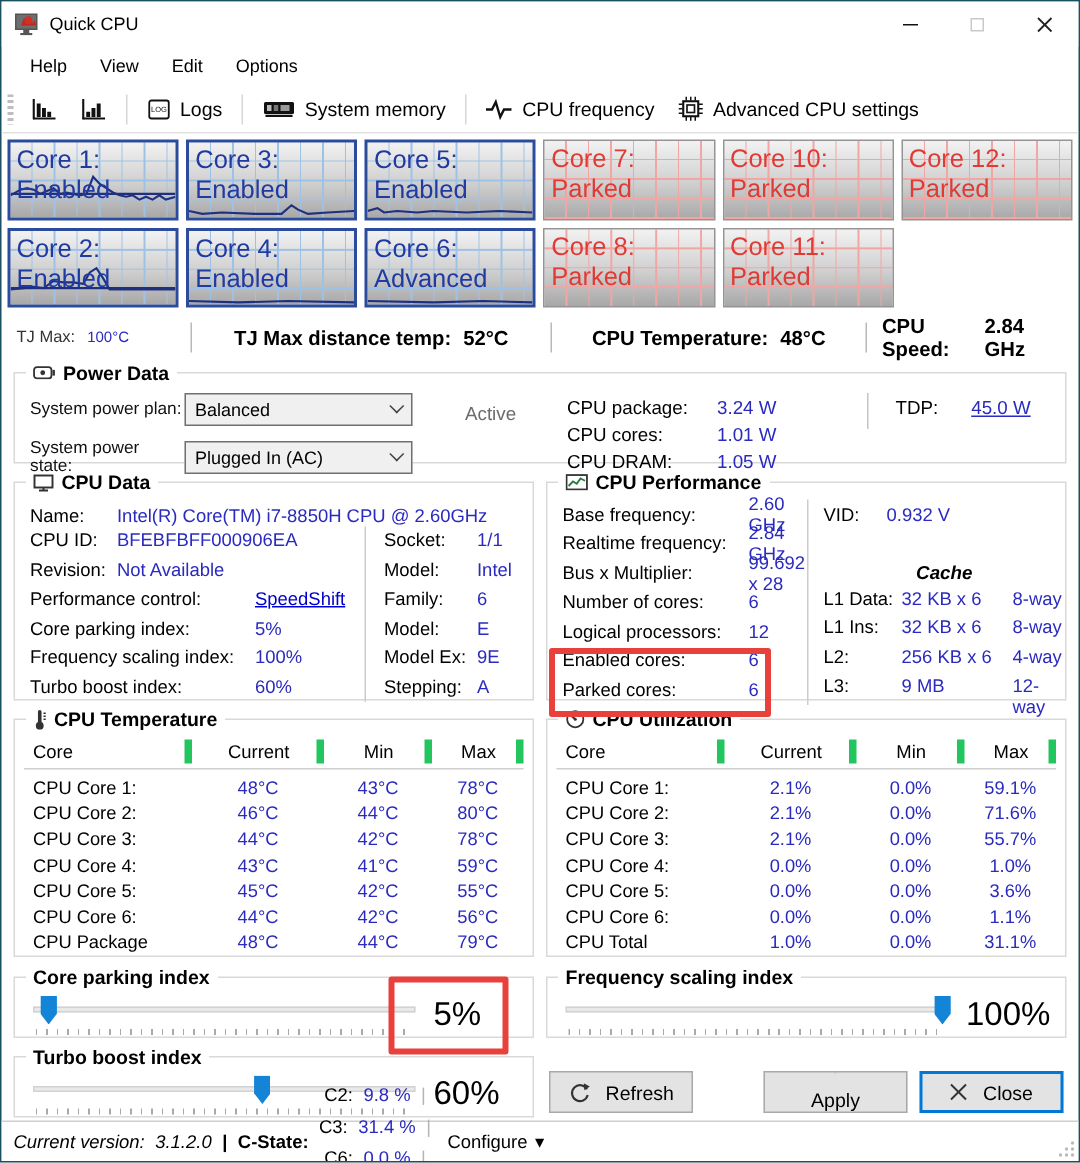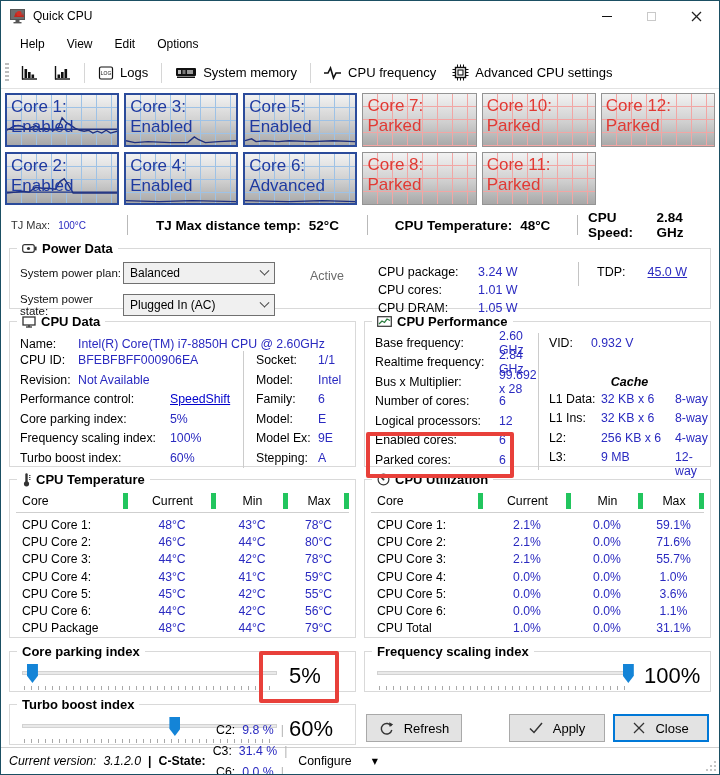--- a/index.html
+++ b/index.html
@@ -139,32 +139,32 @@
            clip-path:polygon(0 0,100% 0,100% 62%,50% 100%,0 62%); }
   .ticks { position:absolute; left:4px; right:4px; top:25px; height:4px;
            background:repeating-linear-gradient(90deg,#a9a9a9 0 1px,transparent 1px 7px); }
   .slider-val { width:66px; font-size:22px; padding-left:10px; color:#000; }
 
   
   .buttons-row { display:flex; align-items:center; margin-top:17px; padding:0 2px; }
   .btn { height:28px; width:96px; background:#e3e3e3; border:1px solid #a9a9a9;
          display:flex; align-items:center; justify-content:center; gap:10px; font-size:13px; }
   .btn.default { border:2px solid #0078d7; }
-  .btn-apply { margin-left:auto; }
+  .btn-apply { margin-left:auto;flex-direction:column; }
   .btn-close { margin-left:8px; }
 
   
   .statusbar { position:absolute; left:0; right:0; bottom:0; height:27px; border-top:1px solid #cfcfcf;
                display:flex; align-items:center; padding:0 8px; gap:7px; font-size:12.3px; background:#fff; }
   .sb-it { font-style:italic; }
   .sb-bold { font-weight:bold; }
   .sb-pair { display:flex; gap:7px; align-items:center; }
   .sb-val { color:#2a2ac0; }
   .sb-sep { color:#b5b5b5; }
-  .sb-configure { display:flex; align-items:center; gap:20px; padding:2px 4px; }
+  .sb-configure { display:flex; align-items:center; gap:5px; padding:2px 4px; }
   .resize-grip { position:absolute; right:2px; bottom:2px; }
 </style>
 </head>
 <body>
 
 <div class="window">
 
   <div class="titlebar">
     <svg class="app-icon" viewBox="0 0 18 16">
       <rect x="1" y="1" width="15" height="11" fill="#555"></rect>

